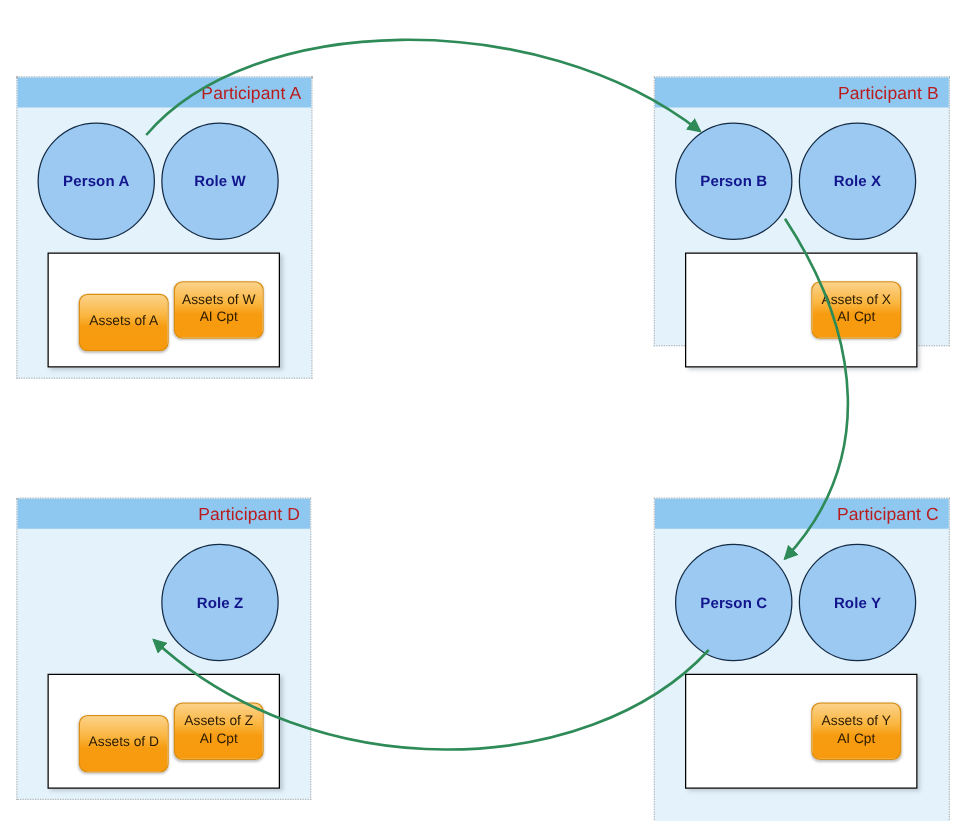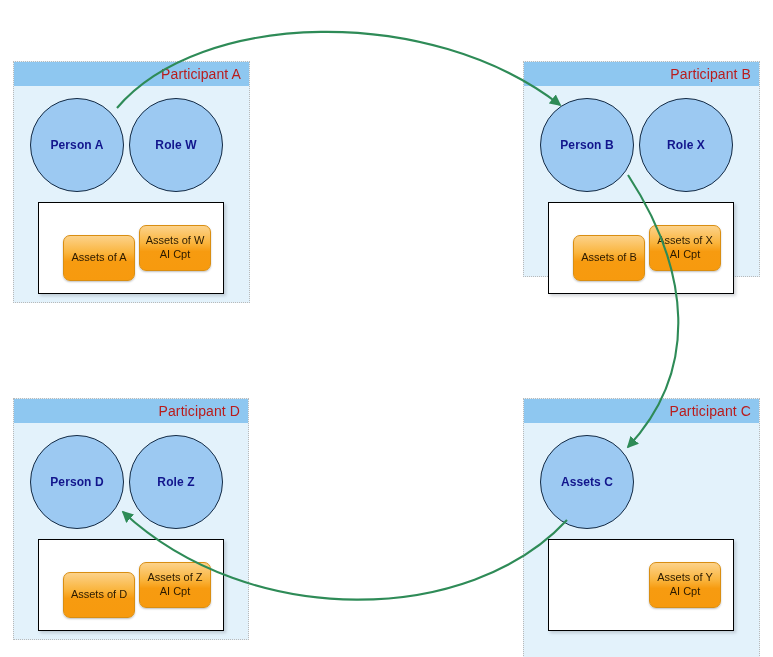--- a/index.html
+++ b/index.html
@@ -143,40 +143,33 @@
       <span>Participant B</span>
     </div>
     <div class="participant-body">
       <div class="node-circle person">
         <span>Person B</span>
       </div>
       <div class="node-circle role">
         <span>Role X</span>
       </div>
       <div class="assets-box">
-        <div class="asset left">
-          <span>Assets of B</span>
-          <span></span>
-        </div>
         <div class="asset right">
           <span>Assets of X</span>
           <span>AI Cpt</span>
         </div>
       </div>
     </div>
   </div>
 
   <div class="participant" style="left:13px; top:398px; width:236px; height:242px;">
     <div class="participant-header">
       <span>Participant D</span>
     </div>
     <div class="participant-body">
-      <div class="node-circle person">
-        <span>Person D</span>
-      </div>
       <div class="node-circle role">
         <span>Role Z</span>
       </div>
       <div class="assets-box">
         <div class="asset left">
           <span>Assets of D</span>
           <span></span>
         </div>
         <div class="asset right">
           <span>Assets of Z</span>
@@ -185,21 +178,24 @@
       </div>
     </div>
   </div>
 
   <div class="participant" style="left:523px; top:398px; width:237px; height:292px;">
     <div class="participant-header">
       <span>Participant C</span>
     </div>
     <div class="participant-body">
       <div class="node-circle person">
-        <span>Assets C</span>
+        <span>Person C</span>
+      </div>
+      <div class="node-circle role">
+        <span>Role Y</span>
       </div>
       <div class="assets-box">
         <div class="asset right">
           <span>Assets of Y</span>
           <span>AI Cpt</span>
         </div>
       </div>
     </div>
   </div>
 

